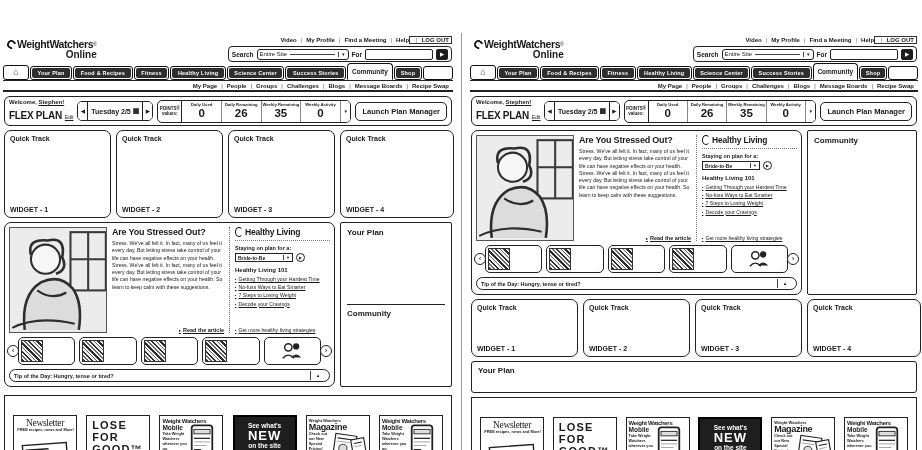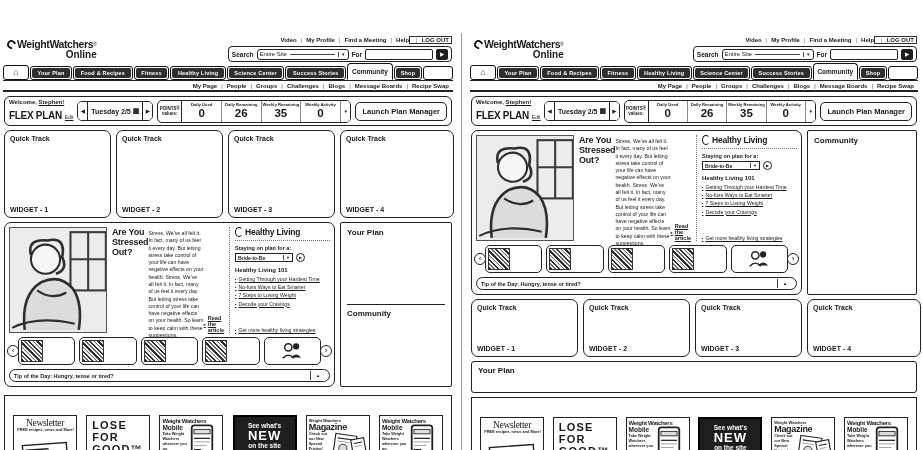--- a/index.html
+++ b/index.html
@@ -81,21 +81,21 @@
   
   .widget { border:1.4px solid #222; border-radius:7px; padding:4px 5px; display:flex; flex-direction:column; justify-content:space-between; flex:0 0 107px; }
   .widget:last-child { flex:0 0 114px; }
   .widget-title, .widget-label { font-size:7px; font-weight:bold; }
 
   
   .featured { width:331px; flex:0 0 331px; border:1.4px solid #222; border-radius:7px; padding:4px; display:flex; flex-direction:column; gap:3px; }
   .article-row { display:flex; flex:1; gap:5px; min-height:0; }
   .article-img { width:98px; flex:0 0 98px; border:1px solid #555; background:#e8e8e8; overflow:hidden; }
   .article-img svg { width:100%; height:100%; display:block; }
-  .article-text { width:112px; flex:0 0 112px; display:flex; flex-direction:row; }
+  .article-text { width:112px; flex:0 0 112px; display:flex; flex-direction:column; }
   .article-title { font-size:9px; font-weight:bold; letter-spacing:-0.2px; }
   .article-body { font-size:5.2px; line-height:1.4; margin-top:3px; }
   .read-link { margin-top:auto; align-self:flex-end; font-size:5.5px; font-weight:bold; display:flex; gap:2px; align-items:center; }
   .hl-col { flex:1; border-left:1px dotted #777; padding-left:5px; display:flex; flex-direction:column; min-width:0; }
   .hl-head { display:flex; align-items:center; gap:2px; }
   .hl-arc { display:inline-block; width:8px; height:10px; border:1.5px solid #111; border-radius:50%; border-right-color:transparent; }
   .hl-title { font-size:8.5px; font-weight:bold; letter-spacing:-0.2px; }
   .hl-dots { border-bottom:1px dotted #777; margin:3px 0 4px; }
   .hl-label { font-size:5.5px; font-weight:bold; margin-bottom:2px; }
   .hl-select-row { display:flex; align-items:center; gap:3px; }

